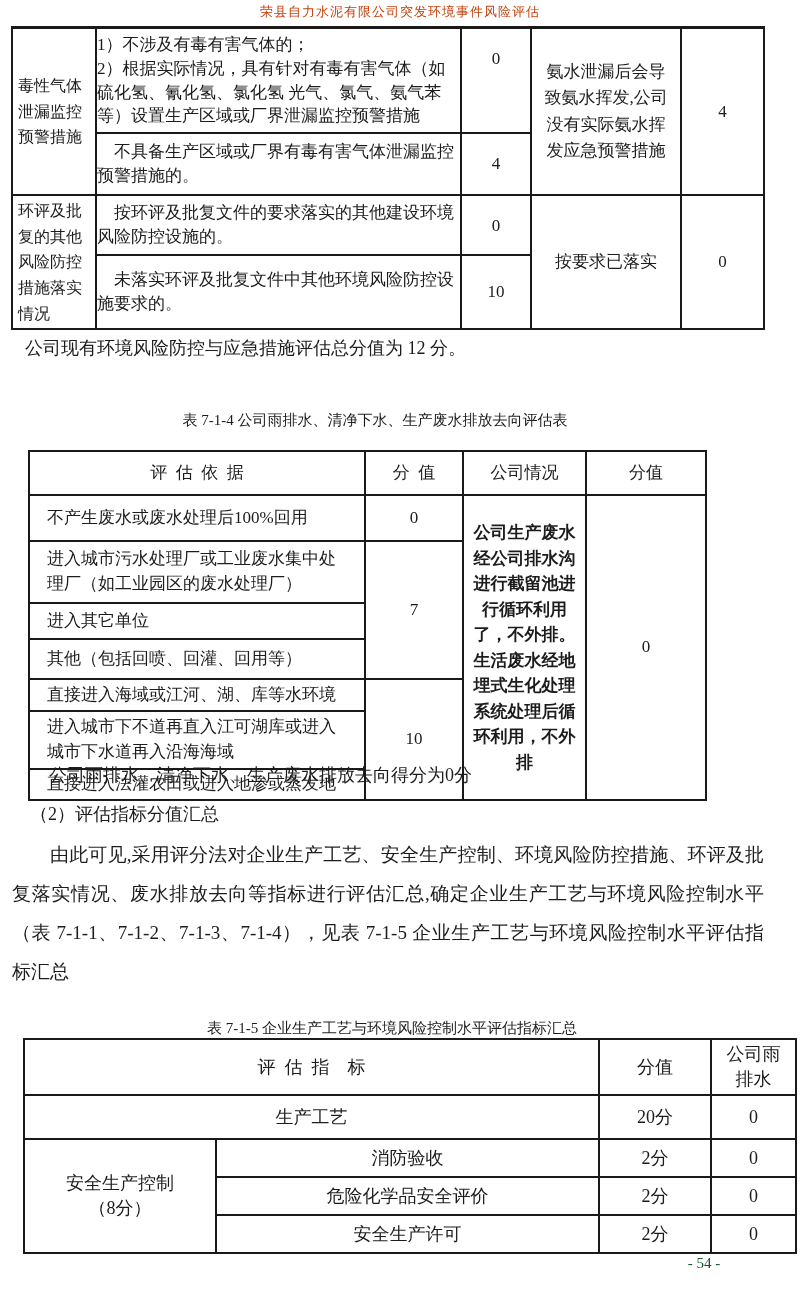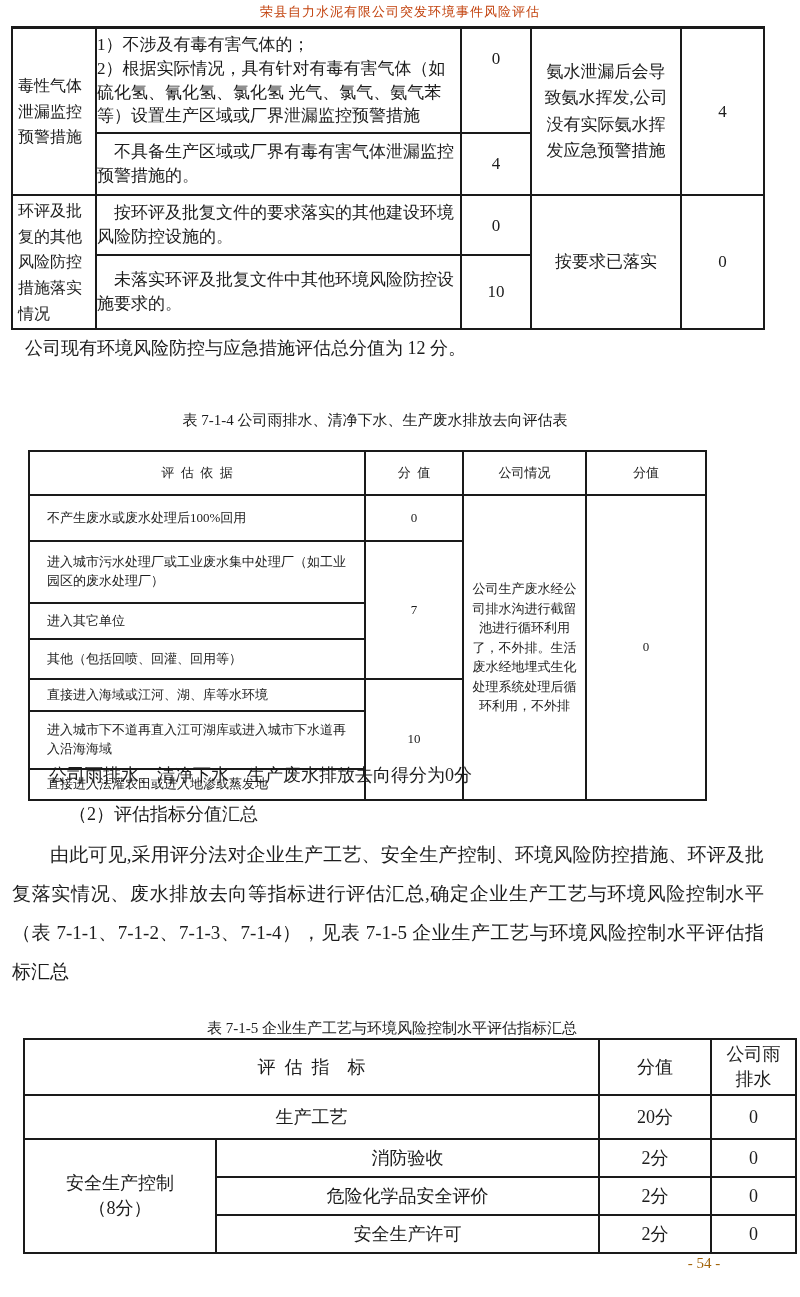--- a/index.html
+++ b/index.html
@@ -21,43 +21,43 @@
   .t1 { top:26px; left:11px; width:752px; border-top:3px solid #1a1a1a; }
   .t1 .cat { font-size:16px; line-height:1.6; padding:2px 5px; text-align:left; }
   .t1 .crit { font-size:17px; line-height:1.4; padding:4px 0; }
   .t1 .pre  { white-space:pre-wrap; }
   .t1 .ind  { text-indent:1em; }
   .t1 .score { text-align:center; font-size:17px; }
   .t1 .score-top { vertical-align:top; padding-top:20px; }
   .t1 .comp { text-align:center; font-size:17px; line-height:1.55; padding:2px 8px; }
   
   .t2 { top:450px; left:28px; width:677px; }
-  .t2 td { font-size:13px; line-height:1.45; }
+  .t2 td { font-size:17px; line-height:1.45; }
   .t2 .hdr { text-align:center; white-space:pre-wrap; }
   .t2 .crit { text-align:left; padding:2px 17px; }
   .t2 .score { text-align:center; }
-  .t2 .comp { text-align:center; line-height:1.5; padding:2px 4px; white-space:pre-wrap; }
+  .t2 .comp { text-align:center; line-height:1.5; padding:2px 4px; white-space:pre-wrap;font-weight:bold; }
   
   .t3 { top:1038px; left:23px; width:772px; }
   .t3 td { font-size:18px; text-align:center; line-height:1.4; white-space:pre-wrap; }
   
   .para { position:absolute; font-size:18px; }
   .summary1 { top:336px; left:13px;margin-left:12px; }
   .tbl-title { position:absolute; text-align:center; font-size:15px; }
   .t2title { top:411px; left:0; width:750px; }
   .t3title { top:1019px; left:0; width:784px; }
   .p-water { top:763px; left:49px; }
-  .p-sec   { top:802px; left:30px;margin-left:39px; }
+  .p-sec   { top:802px; left:30px; }
   .p-body  {
     top:835px; left:12px; width:752px; font-size:19px; line-height:39px;
     text-align:justify; text-indent:2em;
   }
   .page-number {
     position:absolute; top:1255px; left:664px; width:80px;
-    text-align:center; font-size:15px; color:#a16207;
+    text-align:center; font-size:15px; color:#14532d;
   }
 </style>
 </head>
 <body>
 
 <div class="doc-header">荣县自力水泥有限公司突发环境事件风险评估</div>
 
 <table class="t1">
   <colgroup>
     <col style="width:84px">

